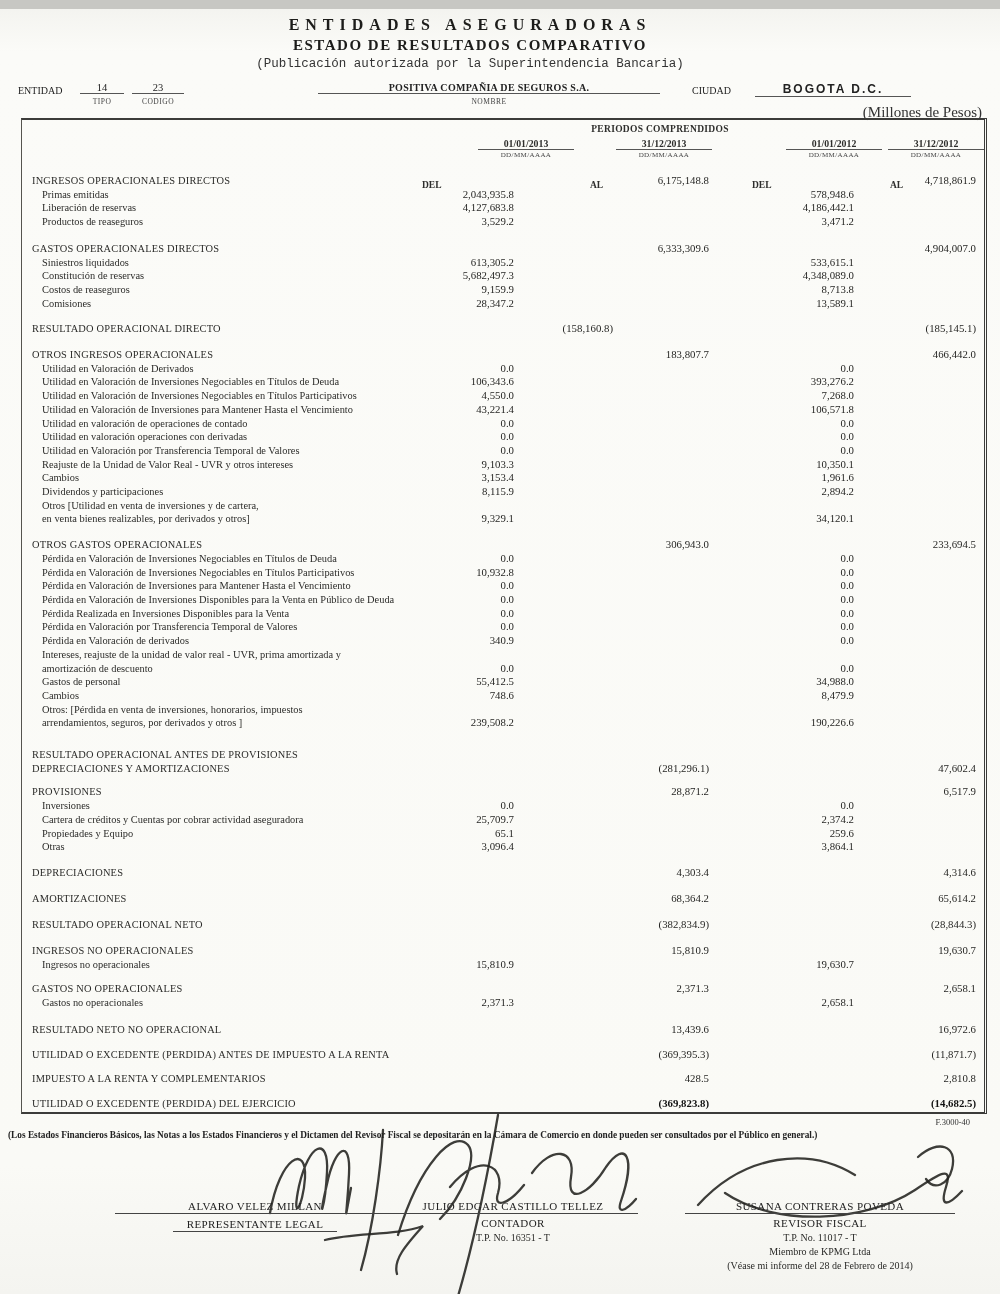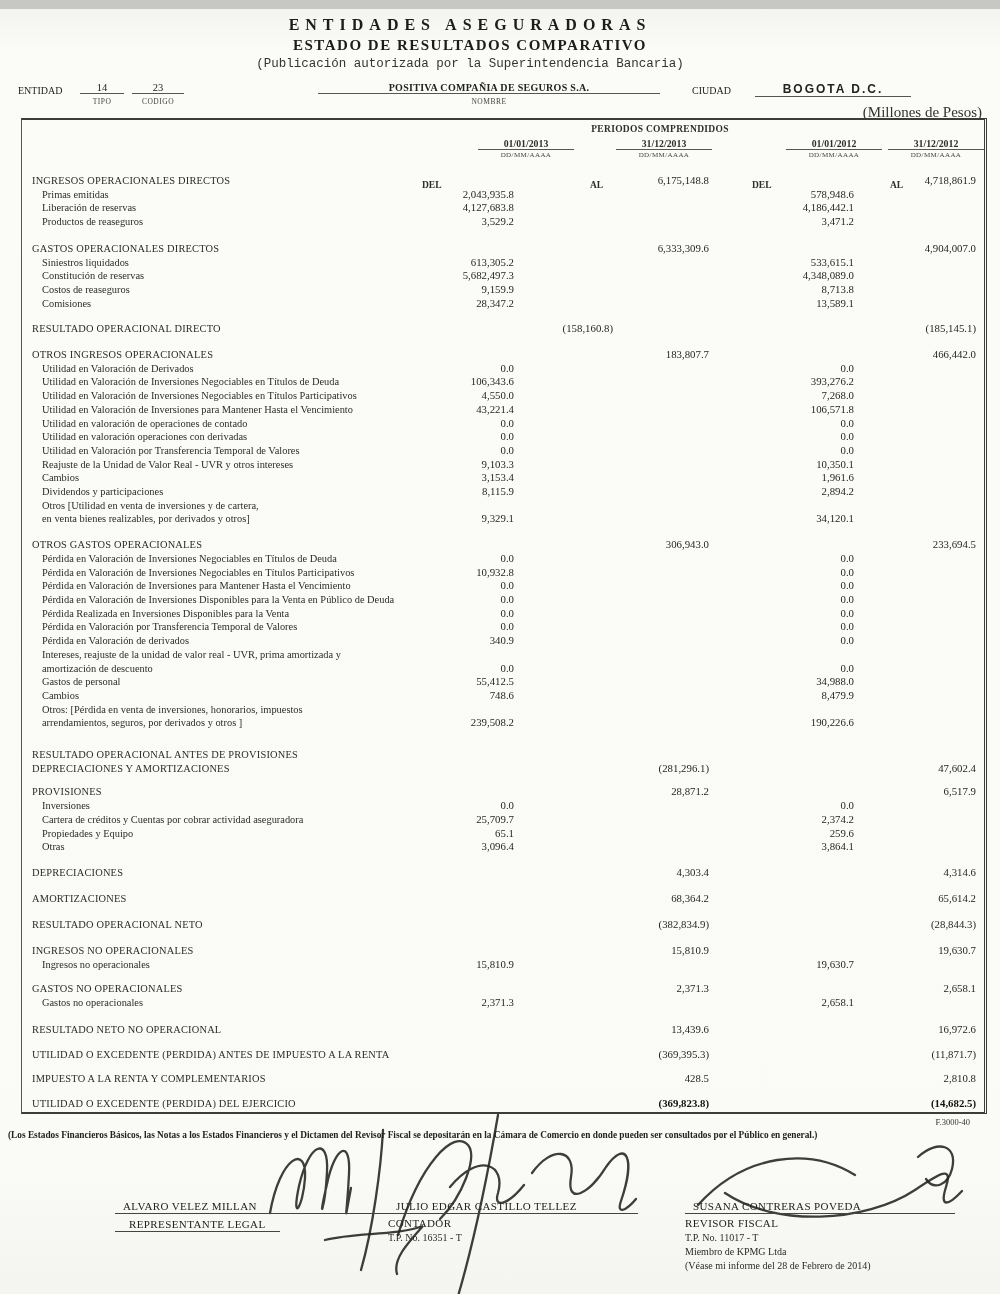--- a/index.html
+++ b/index.html
@@ -36,21 +36,21 @@
   .rows{margin-top:6px;}
   .srow{display:grid;grid-template-columns:1fr 100px 195px 145px 122px;line-height:13.7px;min-height:13.7px;}
   .lab{white-space:nowrap;overflow:hidden;font-size:10.4px;color:#2c2c2a;}
   .lab.sec{padding-left:2px;letter-spacing:.2px;}
   .lab.det{padding-left:12px;}
   .num{text-align:right;font-size:10.8px;padding-right:4px;color:#262624;white-space:nowrap;}
   .num.bold{font-weight:bold;color:#111;}
   
   .form-code{position:absolute;top:1117px;right:30px;font-size:8.5px;color:#333;}
   .deposit-note{position:absolute;top:1130px;left:8px;width:986px;font-size:9.3px;font-weight:bold;color:#222;}
-  .sig-block{position:absolute;text-align:left;}
+  .sig-block{position:absolute;text-align:center;}
   .sig-name{font-size:11px;color:#222;border-bottom:1.5px solid #444;padding:0 8px 1px 8px;letter-spacing:.4px;white-space:nowrap;}
   .sig-role{font-size:11px;color:#222;margin-top:3px;letter-spacing:.4px;}
   .sig-role.ul{border-bottom:1.5px solid #444;display:inline-block;padding:0 14px 1px 14px;}
   .sig-line{font-size:10px;color:#2a2a28;margin-top:3px;}
   .scribble{position:absolute;pointer-events:none;}
   .scribble path{fill:none;stroke:#22221f;stroke-width:2.3;stroke-linecap:round;opacity:.88;}
 </style>
 </head>
 <body>
 

